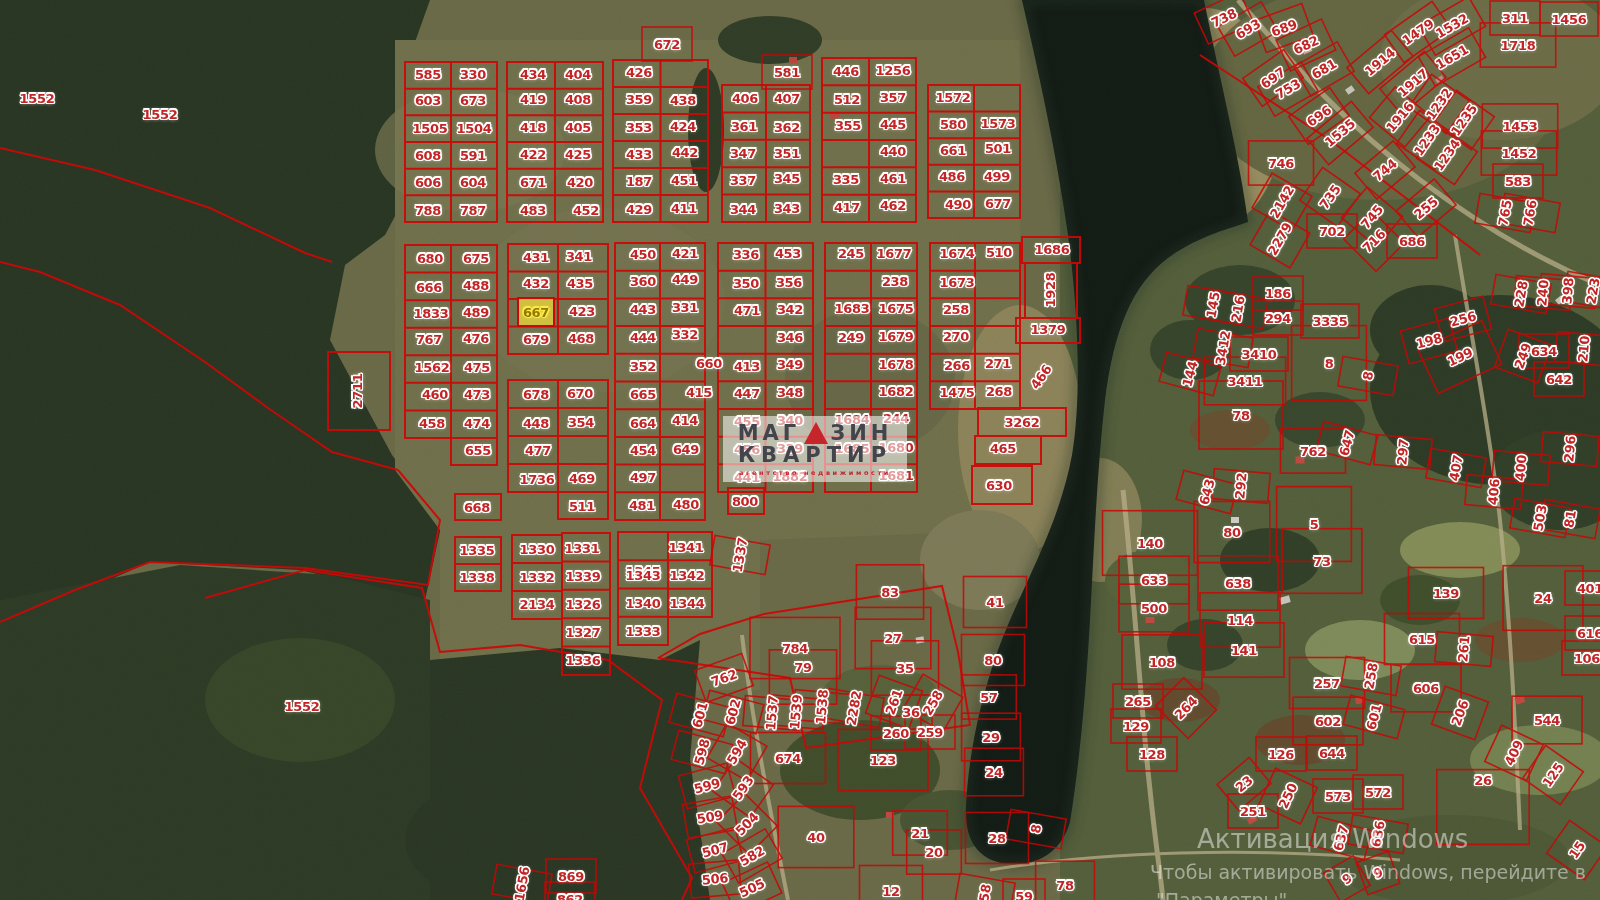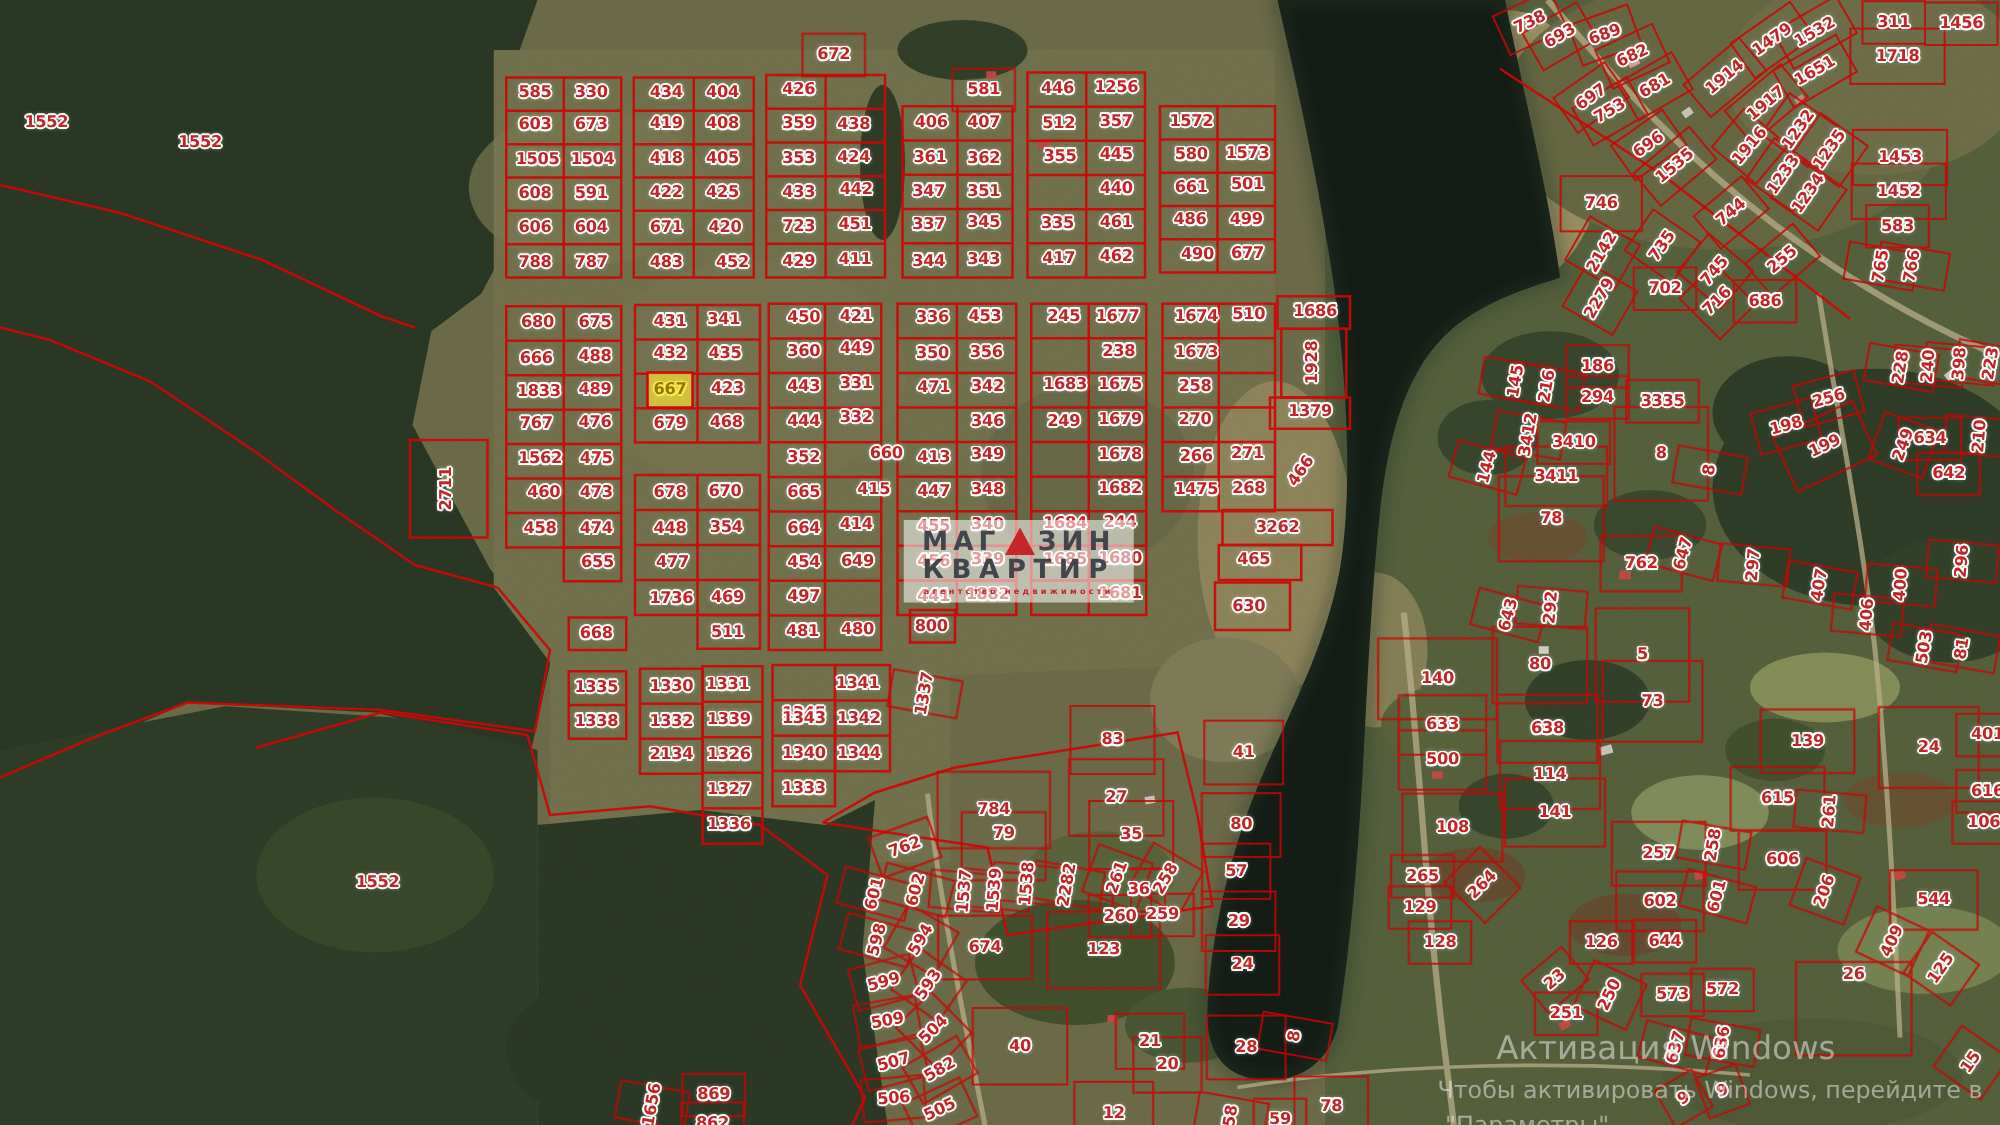--- a/index.html
+++ b/index.html
@@ -368,21 +368,21 @@
       <div class="plot" style="left: 428px; top: 155px; transform: translate(-50%, -50%) rotate(0deg);">608</div>
       <div class="plot" style="left: 473px; top: 155px; transform: translate(-50%, -50%) rotate(0deg);">591</div>
       <div class="plot" style="left: 533px; top: 154px; transform: translate(-50%, -50%) rotate(0deg);">422</div>
       <div class="plot" style="left: 578px; top: 154px; transform: translate(-50%, -50%) rotate(0deg);">425</div>
       <div class="plot" style="left: 639px; top: 154px; transform: translate(-50%, -50%) rotate(0deg);">433</div>
       <div class="plot" style="left: 685px; top: 152px; transform: translate(-50%, -50%) rotate(0deg);">442</div>
       <div class="plot" style="left: 428px; top: 182px; transform: translate(-50%, -50%) rotate(0deg);">606</div>
       <div class="plot" style="left: 473px; top: 182px; transform: translate(-50%, -50%) rotate(0deg);">604</div>
       <div class="plot" style="left: 533px; top: 182px; transform: translate(-50%, -50%) rotate(0deg);">671</div>
       <div class="plot" style="left: 580px; top: 182px; transform: translate(-50%, -50%) rotate(0deg);">420</div>
-      <div class="plot" style="left: 639px; top: 181px; transform: translate(-50%, -50%) rotate(0deg);">723</div>
+      <div class="plot" style="left: 639px; top: 181px; transform: translate(-50%, -50%) rotate(0deg);">187</div>
       <div class="plot" style="left: 684px; top: 180px; transform: translate(-50%, -50%) rotate(0deg);">451</div>
       <div class="plot" style="left: 428px; top: 210px; transform: translate(-50%, -50%) rotate(0deg);">788</div>
       <div class="plot" style="left: 473px; top: 210px; transform: translate(-50%, -50%) rotate(0deg);">787</div>
       <div class="plot" style="left: 533px; top: 210px; transform: translate(-50%, -50%) rotate(0deg);">483</div>
       <div class="plot" style="left: 586px; top: 210px; transform: translate(-50%, -50%) rotate(0deg);">452</div>
       <div class="plot" style="left: 639px; top: 209px; transform: translate(-50%, -50%) rotate(0deg);">429</div>
       <div class="plot" style="left: 684px; top: 208px; transform: translate(-50%, -50%) rotate(0deg);">411</div>
       <div class="plot" style="left: 787px; top: 72px; transform: translate(-50%, -50%) rotate(0deg);">581</div>
       <div class="plot" style="left: 846px; top: 71px; transform: translate(-50%, -50%) rotate(0deg);">446</div>
       <div class="plot" style="left: 893px; top: 70px; transform: translate(-50%, -50%) rotate(0deg);">1256</div>

